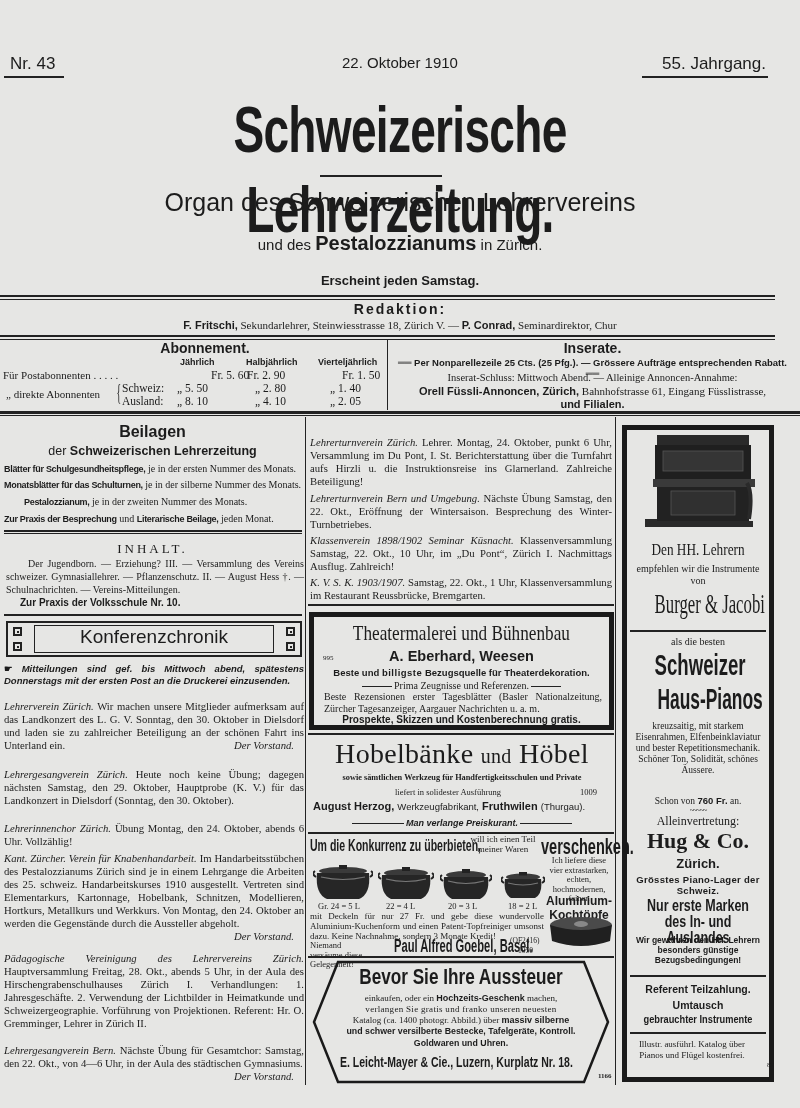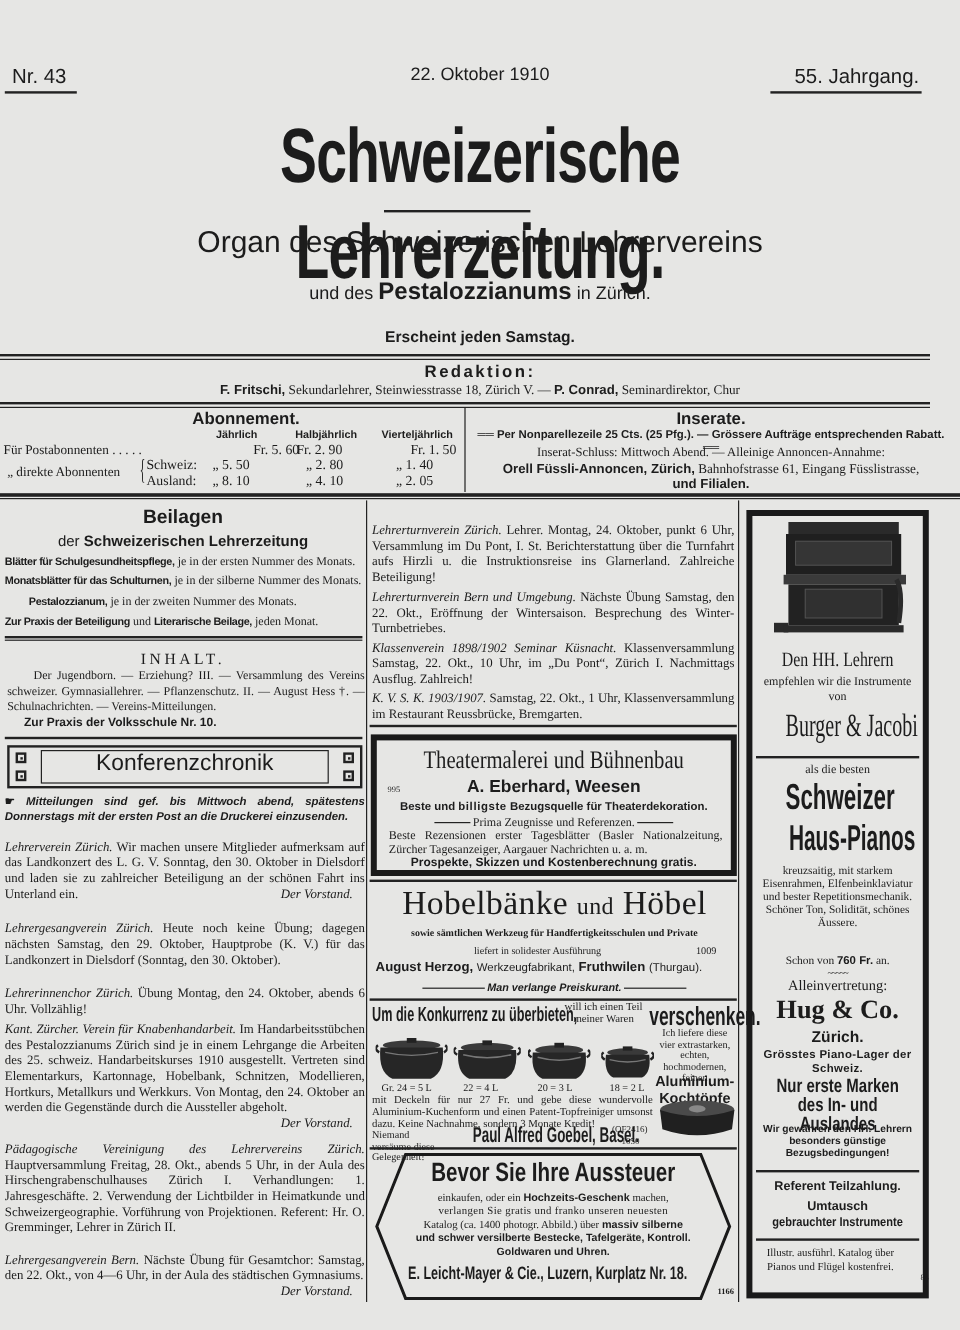--- a/index.html
+++ b/index.html
@@ -160,21 +160,21 @@
   </div>
   <div class="abs beil-line" style="top:479px;">
     <span class="k">Monatsblätter für das Schulturnen,</span>
     <span>je in der silberne Nummer des Monats.</span>
   </div>
   <div class="abs beil-line" style="top:496px;padding-left:20px;">
     <span class="k">Pestalozzianum,</span>
     <span>je in der zweiten Nummer des Monats.</span>
   </div>
   <div class="abs beil-line" style="top:513px;">
-    <span class="k">Zur Praxis der Beteiligung</span>
+    <span class="k">Zur Praxis der Besprechung</span>
     <span>und</span>
     <span class="k">Literarische Beilage,</span>
     <span>jeden Monat.</span>
   </div>
   <div class="rule" style="left:4px;top:530px;width:298px;height:1.5px;"></div>
   <div class="rule" style="left:4px;top:533px;width:298px;height:1px;"></div>
 
   <div class="abs inhalt-h">INHALT.</div>
   <div class="abs inhalt-body">Der Jugendborn. — Erziehung? III. — Versammlung des Vereins schweizer. Gymnasiallehrer. — Pflanzenschutz. II. — August Hess †. — Schulnachrichten. — Vereins-Mitteilungen.</div>
   <div class="abs inhalt-praxis">Zur Praxis der Volksschule Nr. 10.</div>

